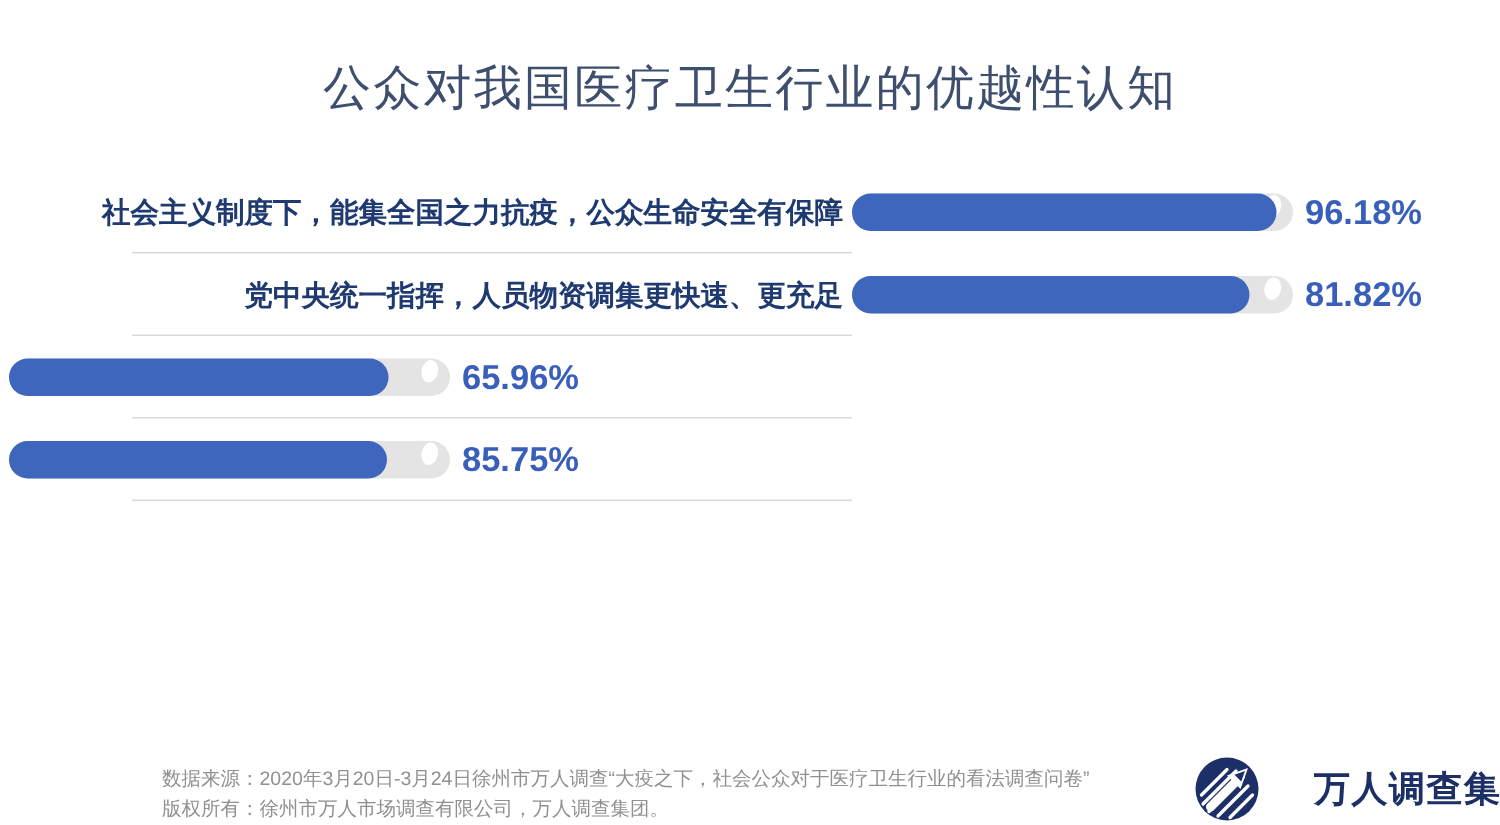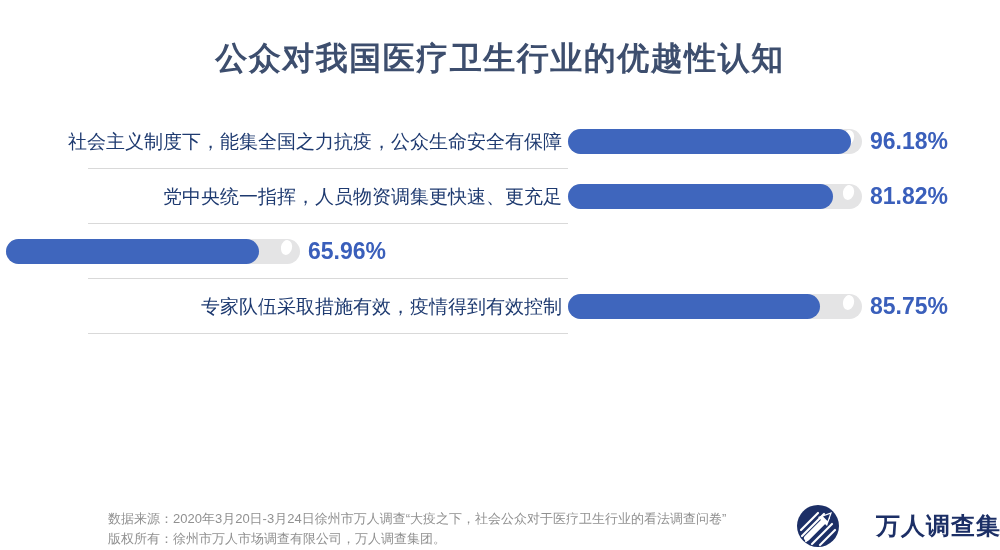--- a/index.html
+++ b/index.html
@@ -13,32 +13,32 @@
     --c-navy:#1c2f66;
     --c-bg:#ffffff;
   }
   *{margin:0;padding:0;box-sizing:border-box;}
   html,body{width:1000px;height:550px;background:var(--c-bg);
     font-family:"Liberation Sans","DejaVu Sans",sans-serif;overflow:hidden;}
   .page{position:relative;width:1000px;height:550px;background:var(--c-bg);}
 
   .title{
     margin-top:38px;text-align:center;
-    font-size:32px;font-weight:bold;letter-spacing:1.5px;
+    font-size:32px;font-weight:normal;letter-spacing:1.5px;
     color:var(--c-title);line-height:1.25;
   }
 
   .chart{margin-top:36px;}
   .row{
     position:relative;display:flex;align-items:center;
     height:55px;padding-left:0;
   }
   .row-label{
     width:562px;text-align:right;
-    font-size:19px;font-weight:normal;color:var(--c-label);
+    font-size:19px;font-weight:bold;color:var(--c-label);
     white-space:nowrap;
   }
   .bar-track{
     position:relative;width:294px;height:25px;margin-left:6px;
     background:var(--c-track);border-radius:13px;flex:none;
   }
   .track-highlight{
     position:absolute;right:8px;top:1px;width:11px;height:15px;
     background:#ffffff;border-radius:50%;transform:rotate(12deg);
   }
@@ -103,21 +103,20 @@
     <div class="row">
       <div class="bar-track">
         <div class="track-highlight"></div>
         <div class="bar-fill" style="width: 85.93%;"></div>
       </div>
       <div class="row-value">65.96%</div>
       <div class="row-divider"></div>
     </div>
 
     <div class="row">
-      <div class="row-label">专家队伍采取措施有效，疫情得到有效控制</div>
       <div class="bar-track">
         <div class="track-highlight"></div>
         <div class="bar-fill" style="width: 85.75%;"></div>
       </div>
       <div class="row-value">85.75%</div>
       <div class="row-divider"></div>
     </div>
 
   </div>
 

